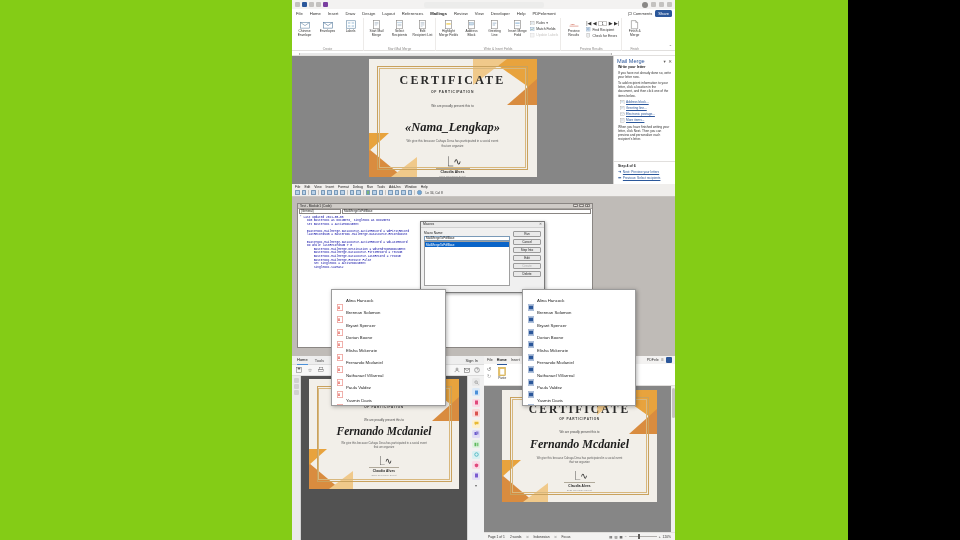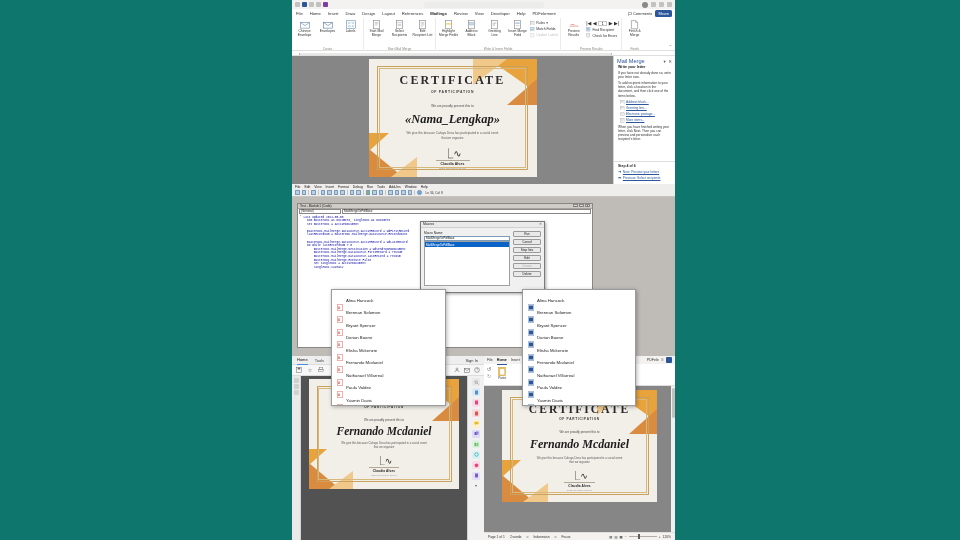--- a/index.html
+++ b/index.html
@@ -1,17 +1,17 @@
 <!DOCTYPE html>
 <html><head>
 <meta charset="utf-8">
 <style>
   * { box-sizing: border-box; margin:0; padding:0; }
   html,body { width:960px; height:540px; background:#000; font-family:"Liberation Sans", sans-serif; overflow:hidden; }
-  #stage { position:relative; width:960px; height:540px; background:#0f766e; }
+  #stage { position:relative; width:848px; height:540px; background:#84cc16; }
   .pane { position:absolute; overflow:hidden; }
 
   
   #wordTop { left:292px; top:0; width:383px; height:184px; background:#fff; }
   .w-titlebar { height:9px; background:#f3f2f1; display:flex; align-items:center; padding:0 3px; position:relative; }
   .w-qat { display:flex; gap:2px; align-items:center; }
   .qicon { width:5px; height:5px; border-radius:1px; background:#c4c2c0; }
   .qicon.blue { background:#2b579a; }
   .qicon.purple { background:#7a3fa0; }
   .w-searchbar { position:absolute; left:50%; transform:translateX(-50%); width:120px; height:6px; background:#ececeb; border-radius:2px; }
@@ -429,21 +429,21 @@
           <div class="tri" style="border-left:30px solid transparent;border-bottom:26px solid #d98c3f;right:0;top:20px;"></div>
           <div class="tri" style="border-right:34px solid transparent;border-bottom:28px solid #d98c3f;left:0;bottom:0;"></div>
           <div class="tri" style="border-left:26px solid transparent;border-bottom:20px solid #f0c98a;left:22px;bottom:0;"></div>
           <div class="tri" style="border-right:20px solid transparent;border-top:18px solid #e8a33d;left:0;bottom:26px;"></div>
           <div class="inner-border"></div>
           <div class="inner-border2"></div>
           <div class="cert-content" style="padding-top:14px;">
             <div class="cert-title" style="font-size:12px;">CERTIFICATE</div>
             <div class="cert-sub" style="font-size:3.4px;margin-top:2px;">OF PARTICIPATION</div>
             <div class="cert-line" style="font-size:3.2px;margin-top:10px;">We are proudly present this to</div>
-            <div class="cert-name" style="font-size:12.5px;margin-top:4px;">«Nama_Lengkap»</div>
+            <div class="cert-name" style="font-size:12.5px;margin-top:12px;">«Nama_Lengkap»</div>
             <div class="cert-desc" style="font-size:3px;margin-top:4px;width:95px;">We give this because Cahaya Desa has participated in a social event that we organize</div>
             <div class="sig" style="font-size:10px;margin-top:8px;">⎿∿</div>
             <div class="sigline" style="width:34px;margin-top:1px;"></div>
             <div class="signame" style="font-size:3.4px;margin-top:1px;">Claudia Alves</div>
             <div class="sigrole" style="font-size:2.3px;margin-top:0.5px;">2021 November Event</div>
           </div>
         </div>
       </div>
 
       <div class="mmpane">

